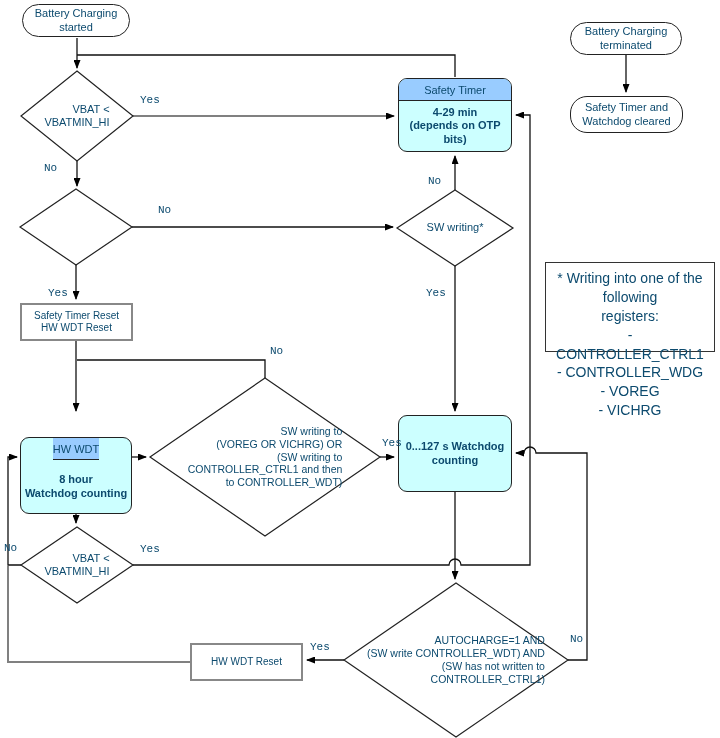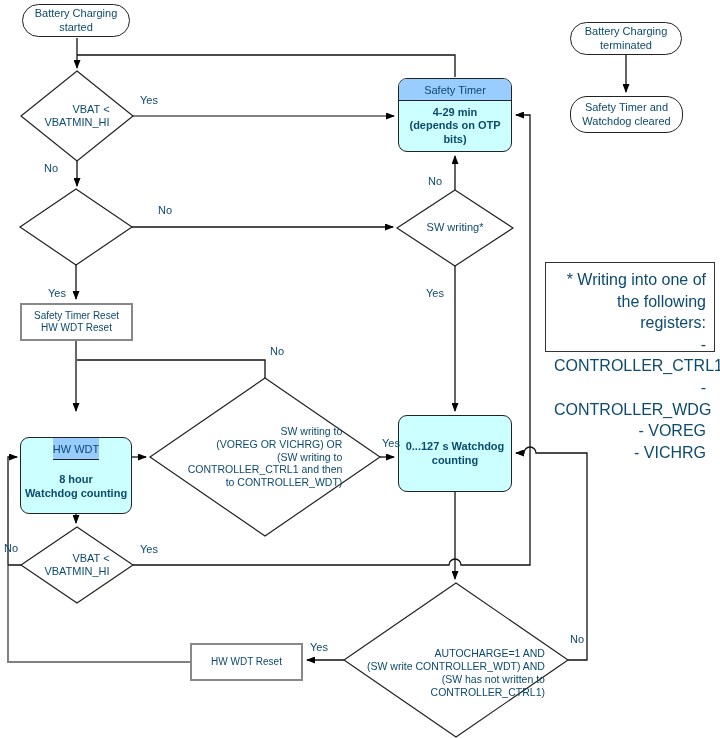--- a/index.html
+++ b/index.html
@@ -30,24 +30,24 @@
   .twotone .hdr{
     height:21px;flex:0 0 21px;background:#99CCFF;border-bottom:1.5px solid #222;
     display:flex;align-items:center;justify-content:center;font-size:11px;
   }
   .twotone .bdy{
     flex:1;display:flex;align-items:center;justify-content:center;
     text-align:center;white-space:pre-line;font-size:11px;line-height:1.22;font-weight:bold;
   }
   .note{
     position:absolute;background:#fff;border:1px solid #333;box-sizing:border-box;
-    font-size:16px;line-height:1.35;white-space:pre-line;padding:6px 8px;
-    text-align:right;
+    font-size:14px;line-height:1.35;white-space:pre-line;padding:6px 8px;
+    text-align:center;
   }
-  .lbl{position:absolute;font-size:11px;white-space:nowrap;}
+  .lbl{position:absolute;font-size:11px;white-space:nowrap;font-family:Liberation Mono, monospace;}
   .small{font-size:10.5px;}
 </style>
 </head>
 <body>
 
 <div id="canvas">
 
   <svg id="wires" viewBox="0 0 720 738" xmlns="http://www.w3.org/2000/svg">
     <defs>
       <marker id="arr" markerWidth="9" markerHeight="7" refX="8" refY="3.5" orient="auto" markerUnits="userSpaceOnUse">
@@ -113,21 +113,21 @@
   <div class="txt" style="left:17px;top:95px;width:120px;height:42px;">VBAT &lt;
 VBATMIN_HI</div>
   <div class="txt small" style="left:170px;top:422px;width:190px;height:70px;">SW writing to
 (VOREG OR VICHRG) OR
 (SW writing to
 CONTROLLER_CTRL1 and then
 to CONTROLLER_WDT)</div>
   <div class="txt" style="left:405px;top:207px;width:100px;height:42px;">SW writing*</div>
   <div class="txt" style="left:17px;top:544px;width:120px;height:42px;">VBAT &lt;
 VBATMIN_HI</div>
-  <div class="txt small" style="left:350px;top:638px;width:212px;height:70px;">AUTOCHARGE=1 AND
+  <div class="txt small" style="left:350px;top:625px;width:212px;height:70px;">AUTOCHARGE=1 AND
 (SW write CONTROLLER_WDT) AND
 (SW has not written to
 CONTROLLER_CTRL1)</div>
 
   <div class="rect-gray" style="left:20px;top:303px;width:113px;height:38px;">Safety Timer Reset
 HW WDT Reset</div>
   <div class="rect-gray" style="left:190px;top:643px;width:113px;height:38px;">HW WDT Reset</div>
 
   <div class="twotone" style="left:398px;top:78px;width:114px;height:74px;">
     <div class="hdr">Safety Timer</div>

